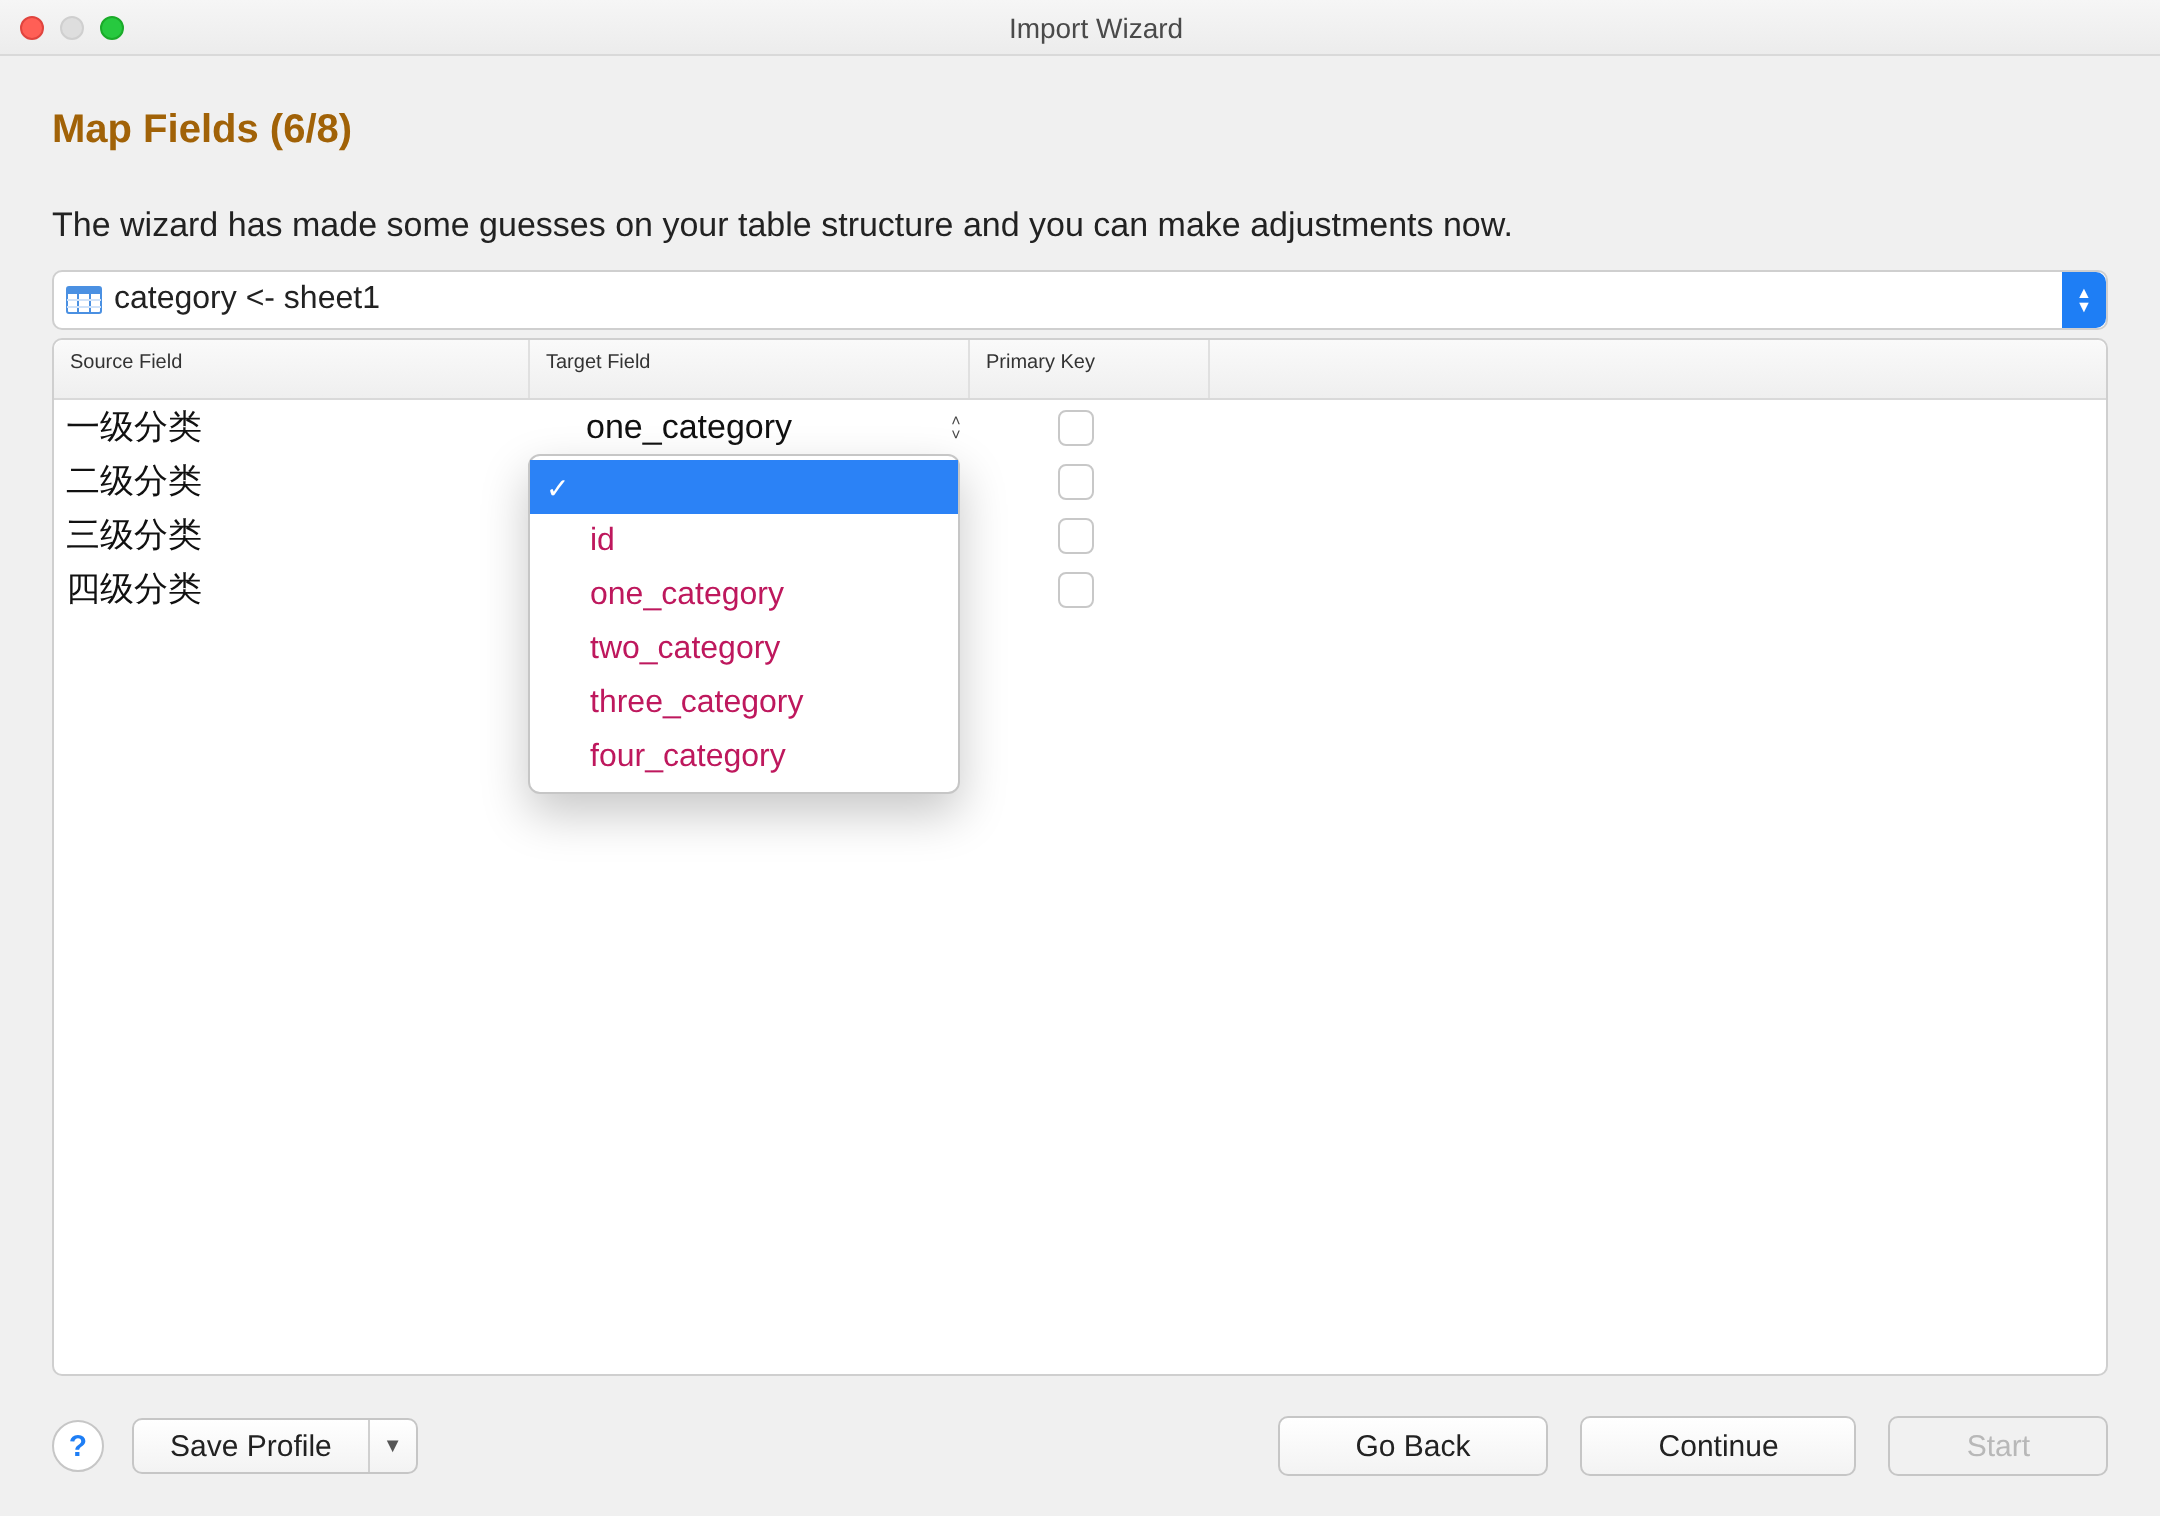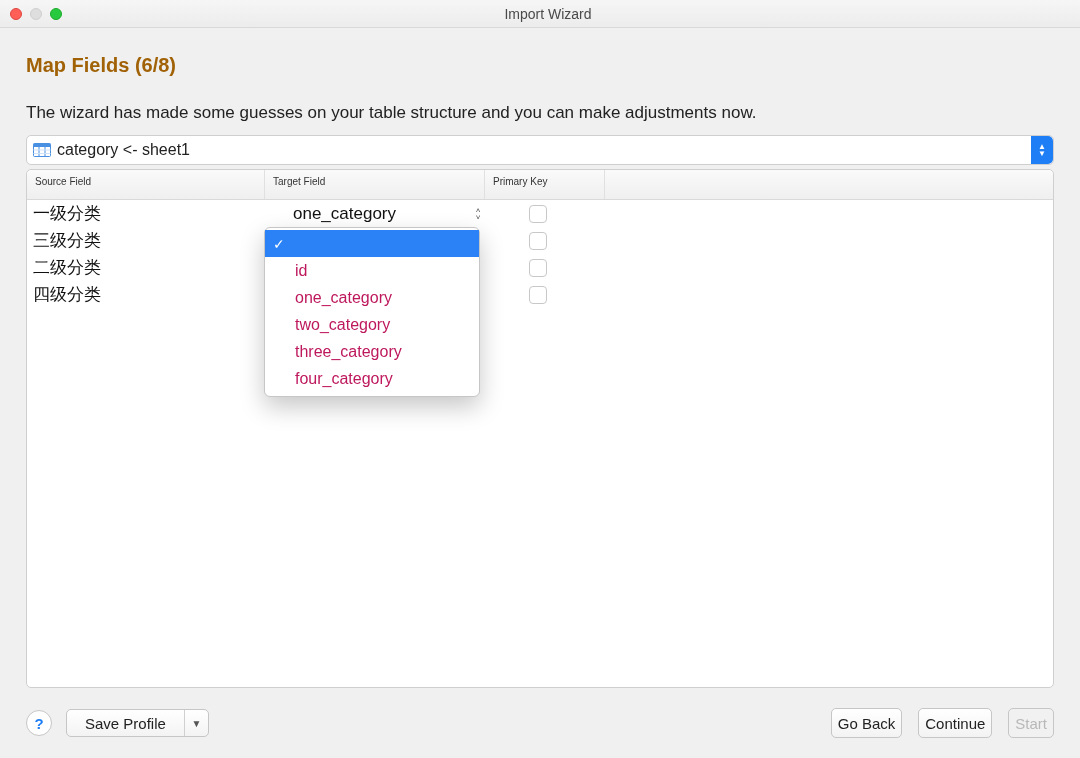--- a/index.html
+++ b/index.html
@@ -113,21 +113,21 @@
       color:#1e7ef5; font-size:15px; font-weight:600;
     }
     .split-btn {
       display:flex; height:28px; border:1px solid #c6c6c6; border-radius:5px;
       background:linear-gradient(#ffffff,#f3f3f3); overflow:hidden;
     }
     .split-btn .main { padding:0 18px; display:flex; align-items:center; font-size:15px; color:#222; }
     .split-btn .caret { width:24px; display:flex; align-items:center; justify-content:center; border-left:1px solid #d0d0d0; font-size:10px; color:#555; }
     .right-controls { display:flex; gap:16px; }
     .btn {
-      height:30px; padding:0 6px; border:1px solid #c6c6c6; border-radius:5px;
+      height:30px; padding:0 38px; border:1px solid #c6c6c6; border-radius:5px;
       background:linear-gradient(#ffffff,#f3f3f3); font-size:15px; color:#222;
       display:flex; align-items:center; justify-content:center;
     }
     .btn.disabled { color:#b8b8b8; background:#f1f1f1; }
   </style>
 </head>
 <body>
 
 <div class="titlebar">
   <div class="traffic-lights">
@@ -174,34 +174,34 @@
           <span class="stepper-chevrons">
             <span>˄</span>
             <span>˅</span>
           </span>
         </div>
         <div class="td-pk">
           <div class="pk-checkbox"></div>
         </div>
       </div>
       <div class="trow">
+        <div class="td-src">二级分类</div>
+        <div class="td-tgt">
+          <span></span>
+          <span class="stepper-chevrons">
+            <span>˄</span>
+            <span>˅</span>
+          </span>
+        </div>
+        <div class="td-pk">
+          <div class="pk-checkbox"></div>
+        </div>
+      </div>
+      <div class="trow">
         <div class="td-src">三级分类</div>
-        <div class="td-tgt">
-          <span></span>
-          <span class="stepper-chevrons">
-            <span>˄</span>
-            <span>˅</span>
-          </span>
-        </div>
-        <div class="td-pk">
-          <div class="pk-checkbox"></div>
-        </div>
-      </div>
-      <div class="trow">
-        <div class="td-src">二级分类</div>
         <div class="td-tgt">
           <span></span>
           <span class="stepper-chevrons">
             <span>˄</span>
             <span>˅</span>
           </span>
         </div>
         <div class="td-pk">
           <div class="pk-checkbox"></div>
         </div>

